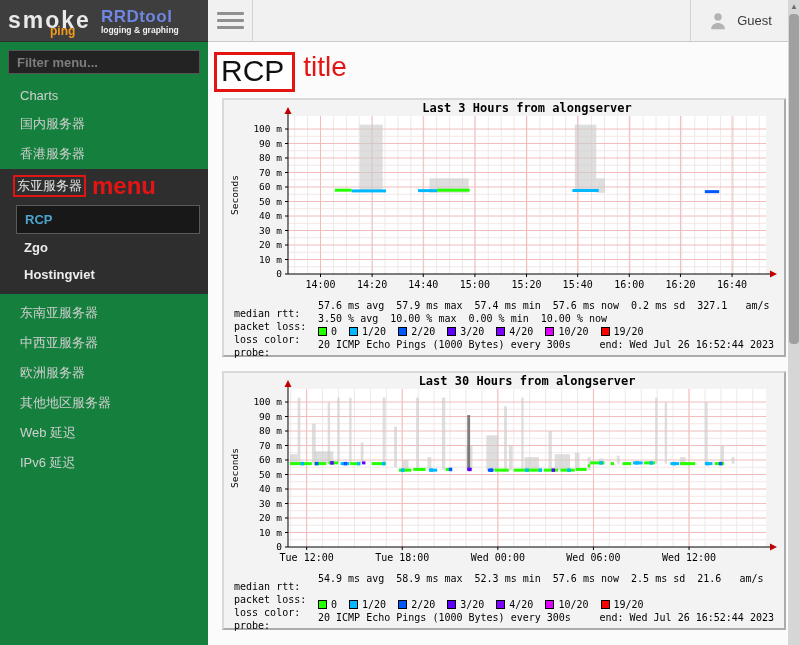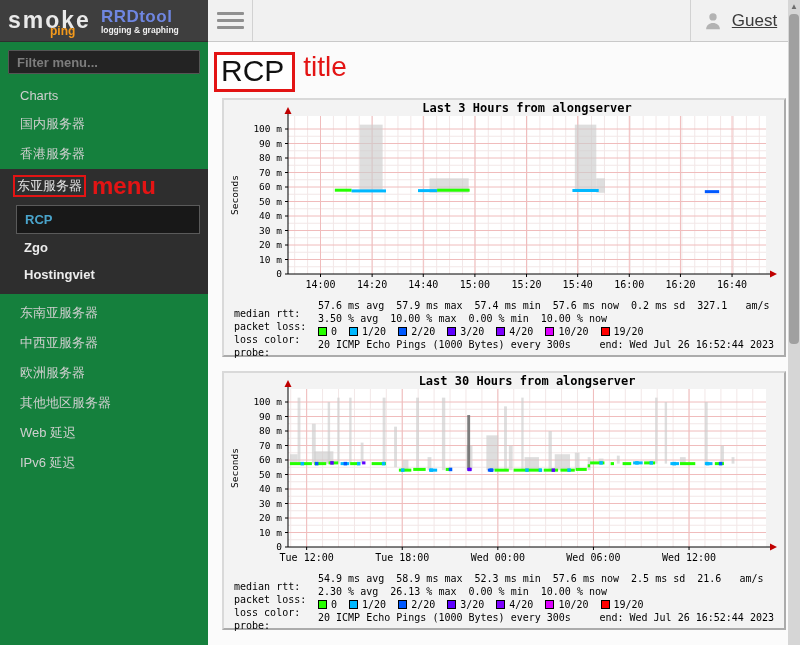--- a/index.html
+++ b/index.html
@@ -33,21 +33,21 @@
 
   
   .topbar { position:absolute; left:208px; top:0; width:592px; height:42px;
     background:#f1f1f1; border-bottom:1px solid #c9c9c9; display:flex; align-items:stretch; }
   .hamburger-box { width:45px; display:flex; flex-direction:column; justify-content:center;
     align-items:center; gap:4px; border-right:1px solid #d2d2d2; cursor:pointer; }
   .hamburger-box i { display:block; width:27px; height:3px; background:#909090; border-radius:1px; }
   .topbar-spacer { flex:1; }
   .user-box { width:98px; border-left:1px solid #d2d2d2; display:flex; align-items:center;
     justify-content:center; gap:8px; cursor:pointer; margin-right:12px; }
-  .user-label { font-size:17px; color:#3a3a3a;text-decoration:underline; }
+  .user-label { font-size:13px; color:#3a3a3a; }
 
   
   .scrollbar { position:absolute; right:0; top:0; width:12px; height:645px; background:#d6d6d6; z-index:5; }
   .scroll-arrow { position:absolute; top:2px; left:2px; font-size:8px; color:#6d6d6d; }
   .scroll-thumb { position:absolute; left:1px; top:14px; width:10px; height:330px;
     background:#a0a0a0; border-radius:4px; }
 
   
   .content { position:absolute; left:208px; top:42px; width:580px; height:603px; background:#fbfbfb; }
   .title-row { display:flex; align-items:flex-start; margin:10px 0 6px 6px; }
@@ -463,21 +463,21 @@
           <line x1="463.042" y1="172" x2="463.042" y2="175" stroke="#000" stroke-width="1"></line>
           <text x="463.042" y="186" text-anchor="middle" font-size="10" fill="#000" font-family="&quot;DejaVu Sans Mono&quot;,&quot;Liberation Mono&quot;,monospace">Wed 12:00</text>
           <text x="301" y="10" text-anchor="middle" font-size="12" font-weight="bold" fill="#000" font-family="&quot;DejaVu Sans Mono&quot;,&quot;Liberation Mono&quot;,monospace">Last 30 Hours from alongserver</text>
           <text x="12" y="93" text-anchor="middle" font-size="9.5" fill="#000" font-family="&quot;DejaVu Sans Mono&quot;,&quot;Liberation Mono&quot;,monospace" transform="rotate(-90 12 93)">Seconds</text>
         </svg>
       <div class="legend">
         <div class="lrow">
           <span class="llabel">median rtt:</span><span class="lval">54.9 ms avg  58.9 ms max  52.3 ms min  57.6 ms now  2.5 ms sd  21.6   am/s</span>
         </div>
         <div class="lrow">
-          <span class="llabel">packet loss:</span><span class="lval">2.30 % avg  26.13 % max  0.00 % min  10.00 % now</span>
+          <span class="llabel">packet loss:</span>
         </div>
         <div class="lrow">
           <span class="llabel">loss color:</span><span class="lval"><span class="sw" style="background: rgb(38, 255, 0);"></span><span class="swl">0</span><span class="sw" style="background: rgb(0, 184, 255);"></span><span class="swl">1/20</span><span class="sw" style="background: rgb(0, 89, 255);"></span><span class="swl">2/20</span><span class="sw" style="background: rgb(94, 0, 255);"></span><span class="swl">3/20</span><span class="sw" style="background: rgb(126, 0, 255);"></span><span class="swl">4/20</span><span class="sw" style="background: rgb(221, 0, 255);"></span><span class="swl">10/20</span><span class="sw" style="background: rgb(255, 0, 0);"></span><span class="swl">19/20</span></span>
         </div>
         <div class="lrow">
           <span class="llabel">probe:</span><span class="lval">20 ICMP Echo Pings (1000 Bytes) every 300s</span><span class="lend">end: Wed Jul 26 16:52:44 2023</span>
         </div>
       </div>
     </div>
   </div>

